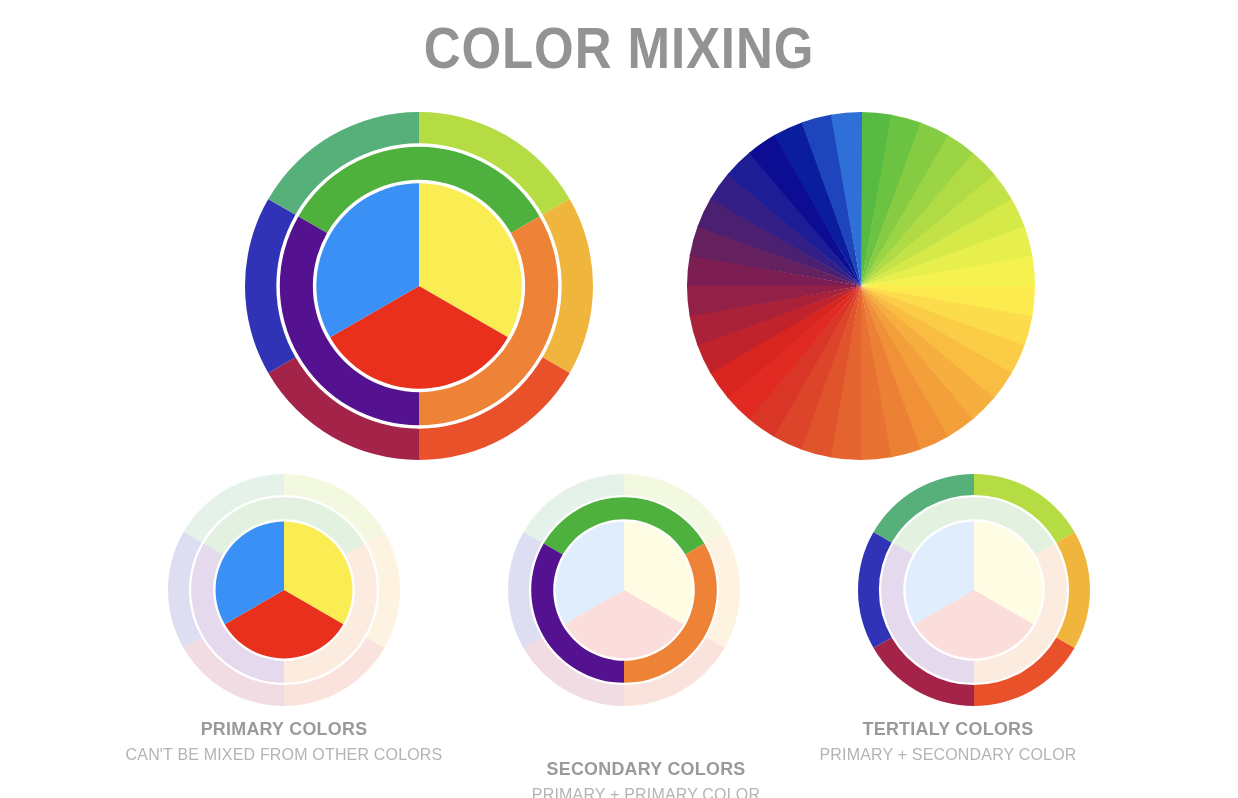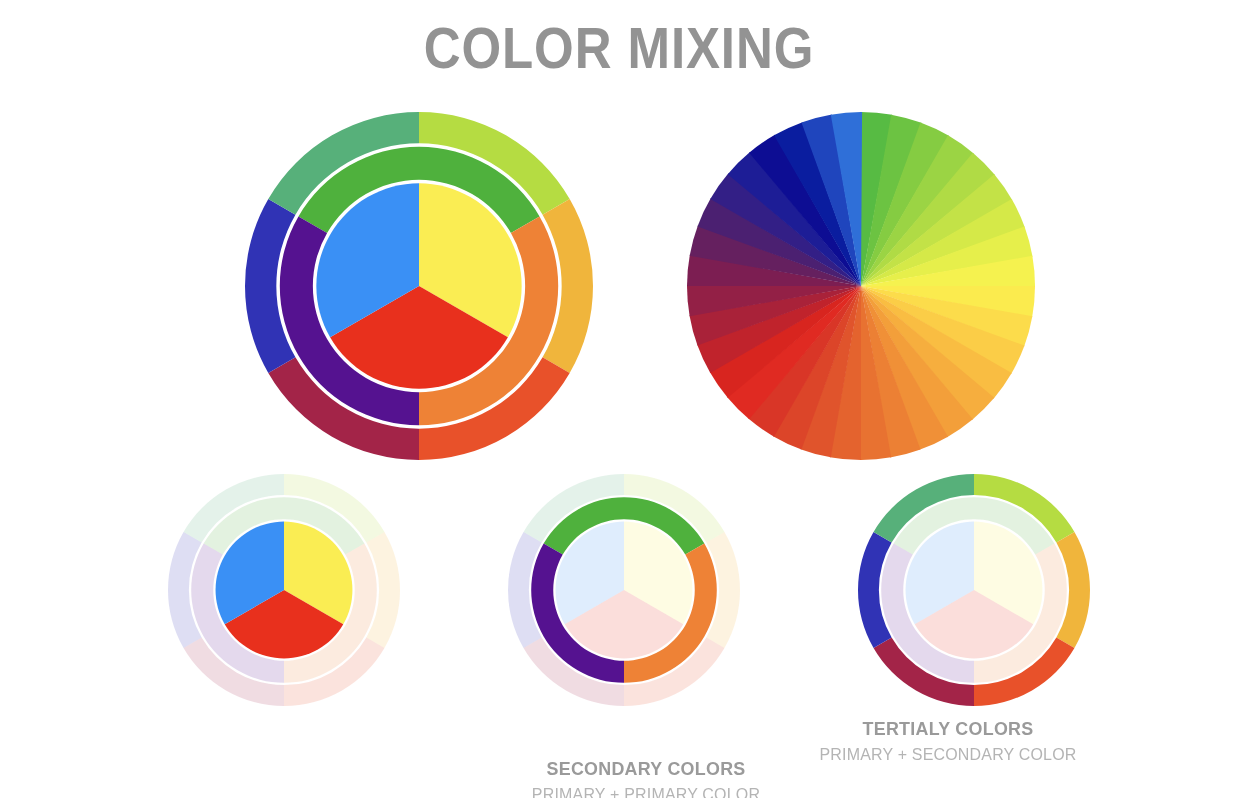--- a/index.html
+++ b/index.html
@@ -186,20 +186,24 @@
         <path d="M 116 208.8 A 92.8 92.8 0 0 1 35.632842528804105 69.6 L 54.72004242821312 80.61999999999999 A 70.76 70.76 0 0 0 116 186.76 Z" fill="#551290" fill-opacity="0.16" shape-rendering="geometricPrecision"></path>
         <path d="M 116 0 A 116 116 0 0 1 216.4589468389949 58.00000000000001 L 198.37633640797583 68.44 A 95.12 95.12 0 0 0 116 20.879999999999995 Z" fill="#b5dc42" shape-rendering="geometricPrecision"></path>
         <path d="M 216.4589468389949 58.00000000000001 A 116 116 0 0 1 216.4589468389949 174 L 198.37633640797583 163.56 A 95.12 95.12 0 0 0 198.37633640797583 68.44 Z" fill="#f0b53c" shape-rendering="geometricPrecision"></path>
         <path d="M 216.4589468389949 174 A 116 116 0 0 1 116 232 L 116 211.12 A 95.12 95.12 0 0 0 198.37633640797583 163.56 Z" fill="#e8512a" shape-rendering="geometricPrecision"></path>
         <path d="M 116 232 A 116 116 0 0 1 15.54105316100511 174 L 33.62366359202419 163.56 A 95.12 95.12 0 0 0 116 211.12 Z" fill="#a32448" shape-rendering="geometricPrecision"></path>
         <path d="M 15.54105316100511 174 A 116 116 0 0 1 15.541053161005124 57.999999999999986 L 33.6236635920242 68.44 A 95.12 95.12 0 0 0 33.62366359202419 163.56 Z" fill="#3033b5" shape-rendering="geometricPrecision"></path>
         <path d="M 15.541053161005124 57.999999999999986 A 116 116 0 0 1 115.99999999999999 0 L 115.99999999999999 20.879999999999995 A 95.12 95.12 0 0 0 33.6236635920242 68.44 Z" fill="#57b07a" shape-rendering="geometricPrecision"></path>
       </svg>
     </div>
 
+  <div class="caption-block" id="caption-primary">
+    <div class="caption-title">PRIMARY COLORS</div>
+    <div class="caption-sub">CAN'T BE MIXED FROM OTHER COLORS</div>
+  </div>
 
   <div class="caption-block" id="caption-secondary">
     <div class="caption-title">SECONDARY COLORS</div>
     <div class="caption-sub">PRIMARY + PRIMARY COLOR</div>
   </div>
 
   <div class="caption-block" id="caption-tertiary">
     <div class="caption-title">TERTIALY COLORS</div>
     <div class="caption-sub">PRIMARY + SECONDARY COLOR</div>
   </div>

